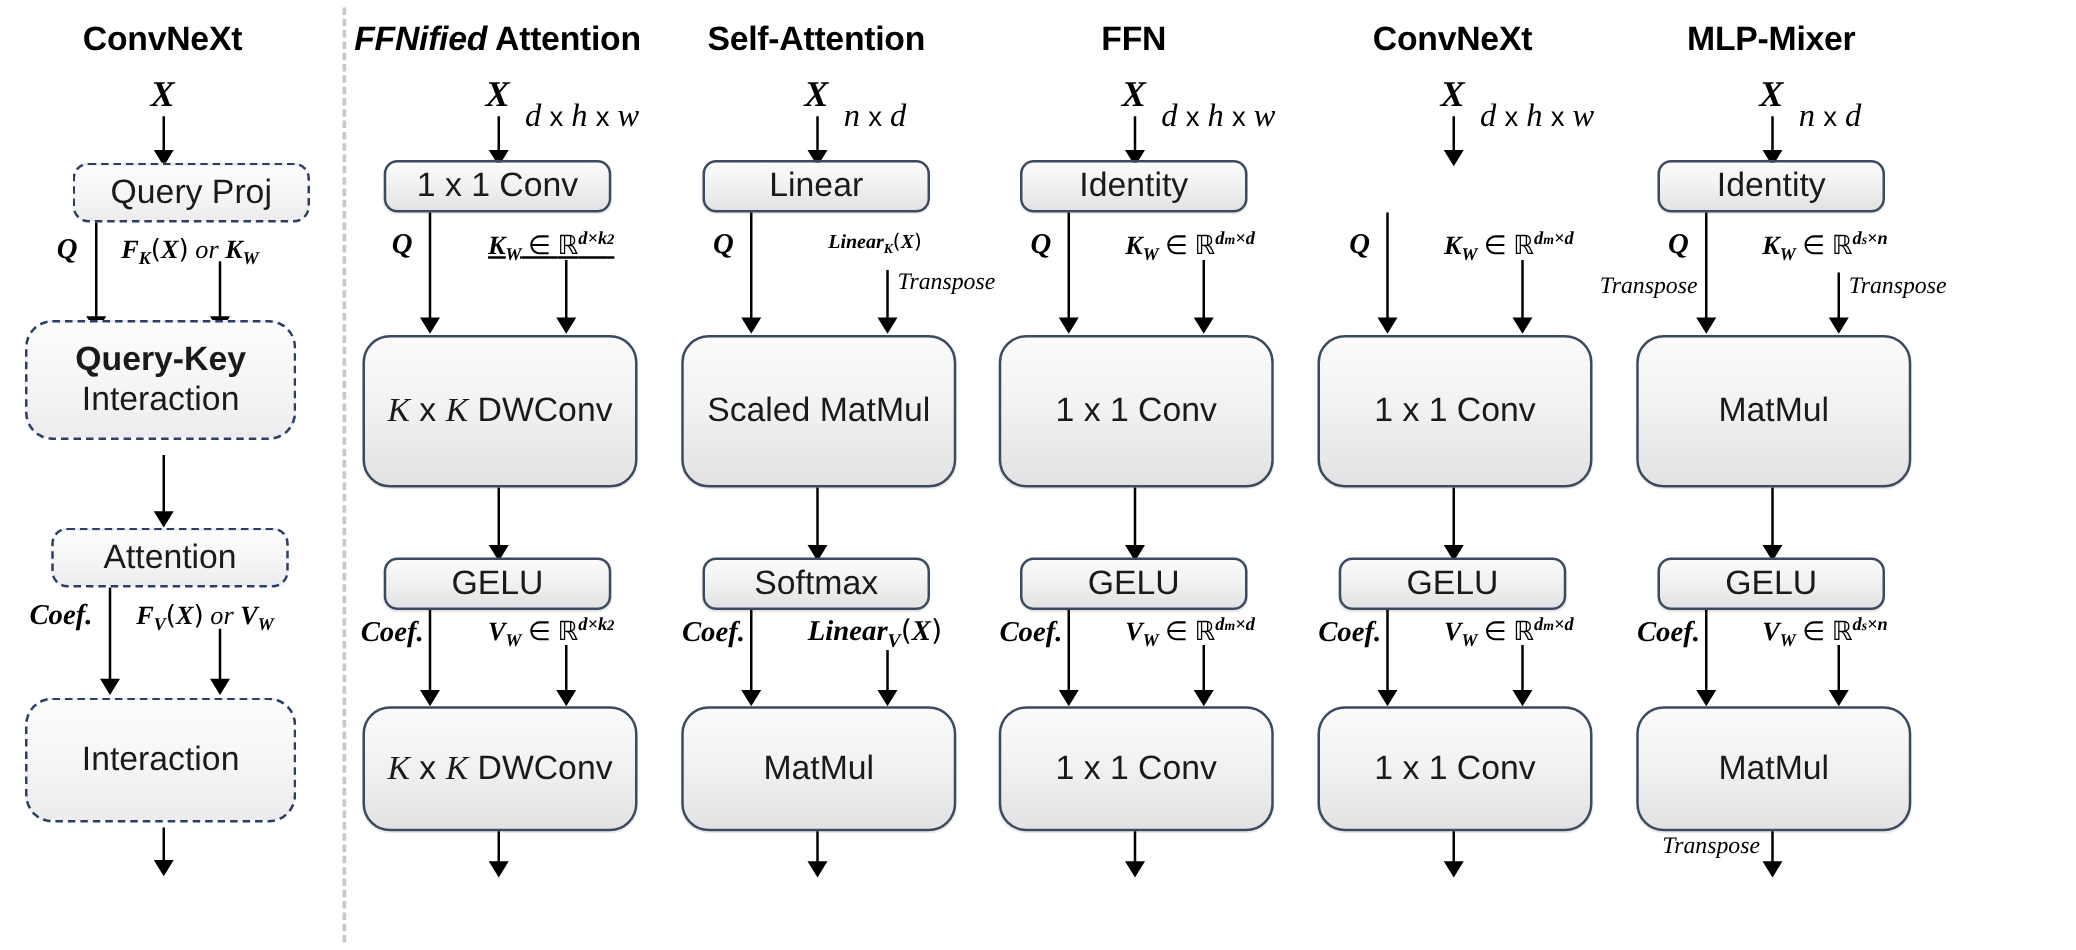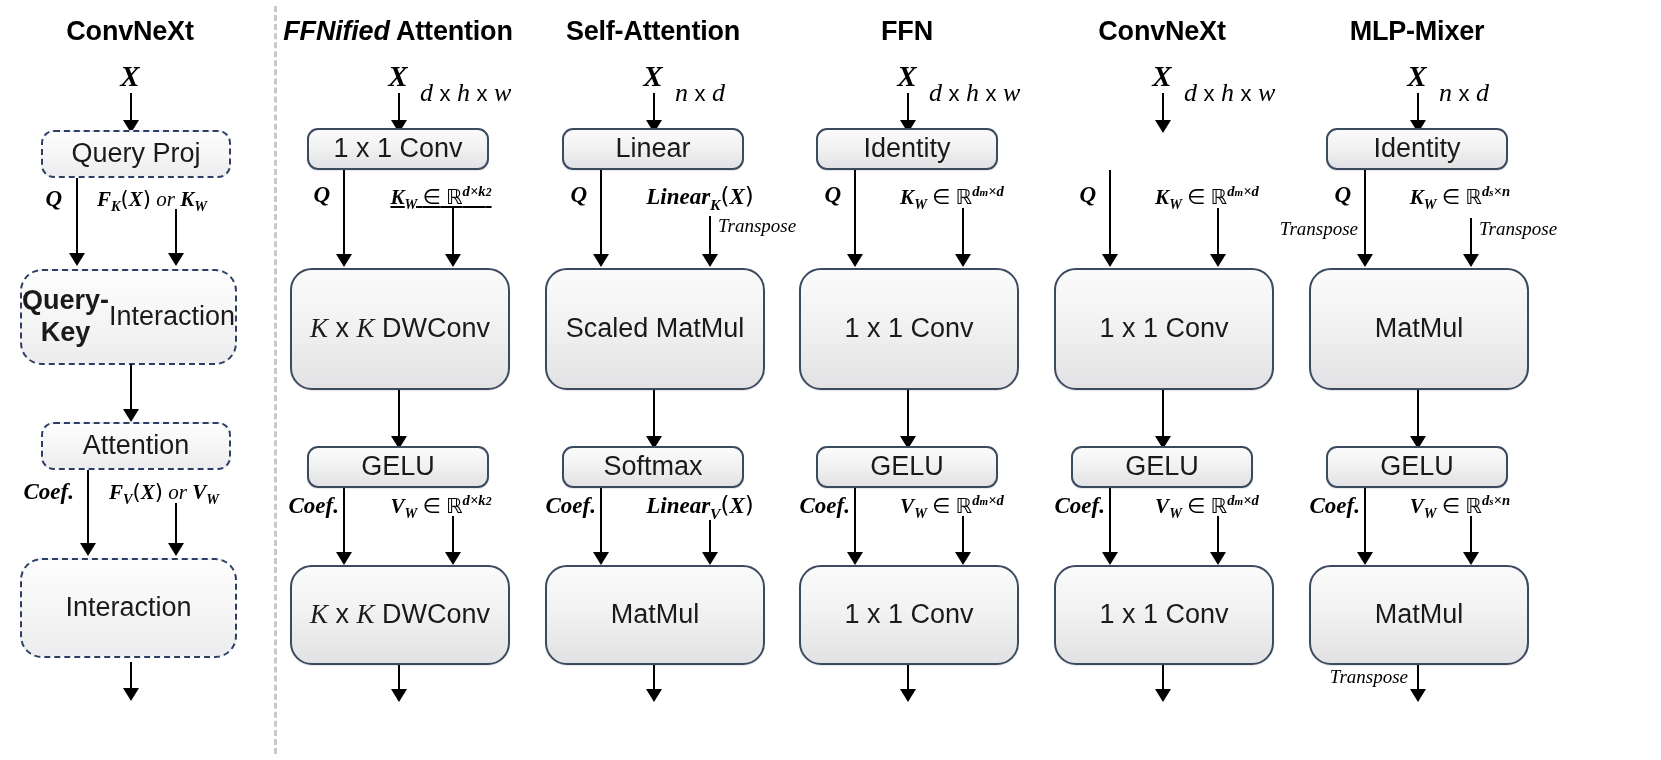--- a/index.html
+++ b/index.html
@@ -126,31 +126,31 @@
 
   <div class="col-title" style="left:398px;top:16px;"><i>FFNified</i><span> Attention</span></div>
   <div class="col-title" style="left:907px;top:16px;">FFN</div>
   <div class="col-title" style="left:1162px;top:16px;">ConvNeXt</div>
   <div class="col-title" style="left:1417px;top:16px;">MLP-Mixer</div>
 
   <div class="lab X center" style="left:130px;top:60px;">X</div>
   <div class="arrow" style="left:130px;top:93px;height:32px;"></div>
   <div class="arrowhead" style="left:131px;top:120px;"></div>
 
-  <div class="box dashed" style="left:41px;top:130px;width:190px;height:48px;text-align:right;">Query Proj</div>
+  <div class="box dashed" style="left:58px;top:130px;width:190px;height:48px;text-align:right;">Query Proj</div>
 
   <div class="lab qlab right" style="left:62px;top:186px;">Q</div>
   <div class="arrow" style="left:76px;top:178px;height:80px;"></div>
   <div class="arrowhead" style="left:77px;top:253px;"></div>
 
   <div class="lab klab center" style="left:152px;top:187px;"><span>F</span><sub>K</sub><span class="op">(</span><span>X</span><span class="op">)</span> <span class="op" style="font-style:italic;font-family:'Liberation Serif',serif;">or</span> <span>K</span><sub>W</sub></div>
   <div class="arrow" style="left:175px;top:209px;height:49px;"></div>
   <div class="arrowhead" style="left:176px;top:253px;"></div>
 
-  <div class="box dashed big" style="left:20px;top:269px;width:217px;height:96px;">
+  <div class="box dashed big" style="left:20px;top:256px;width:217px;height:96px;flex-direction:column;">
     <span class="lbl-strong">Query-Key</span>
     <span>Interaction</span>
   </div>
 
   <div class="arrow" style="left:130px;top:364px;height:50px;"></div>
   <div class="arrowhead" style="left:131px;top:409px;"></div>
 
   <div class="box dashed" style="left:41px;top:422px;width:190px;height:48px;">Attention</div>
 
   <div class="lab qlab right" style="left:74px;top:479px;">Coef.</div>
@@ -211,21 +211,21 @@
   <div class="lab dims" style="left:675px;top:78px;">n <span class="nx">x</span> d</div>
   <div class="arrow" style="left:653px;top:93px;height:32px;"></div>
   <div class="arrowhead" style="left:654px;top:120px;"></div>
 
   <div class="box solid" style="left:562px;top:128px;width:182px;height:42px;">Linear</div>
 
   <div class="lab qlab right" style="left:587px;top:182px;">Q</div>
   <div class="arrow" style="left:600px;top:170px;height:88px;"></div>
   <div class="arrowhead" style="left:601px;top:254px;"></div>
 
-  <div class="lab klab center" style="left:700px;top:183px;font-size:23px;"><span>Linear</span><sub>K</sub><span class="op">(</span><span>X</span><span class="op">)</span></div>
+  <div class="lab klab center" style="left:700px;top:183px;font-size:16px;"><span>Linear</span><sub>K</sub><span class="op">(</span><span>X</span><span class="op">)</span></div>
   <div class="arrow" style="left:709px;top:216px;height:42px;"></div>
   <div class="arrowhead" style="left:710px;top:254px;"></div>
   <div class="lab transpose" style="left:718px;top:215px;">Transpose</div>
 
   <div class="box solid big" style="left:545px;top:268px;width:220px;height:122px;">Scaled MatMul</div>
 
   <div class="arrow" style="left:653px;top:390px;height:50px;"></div>
   <div class="arrowhead" style="left:654px;top:436px;"></div>
 
   <div class="box solid" style="left:562px;top:446px;width:182px;height:42px;">Softmax</div>

